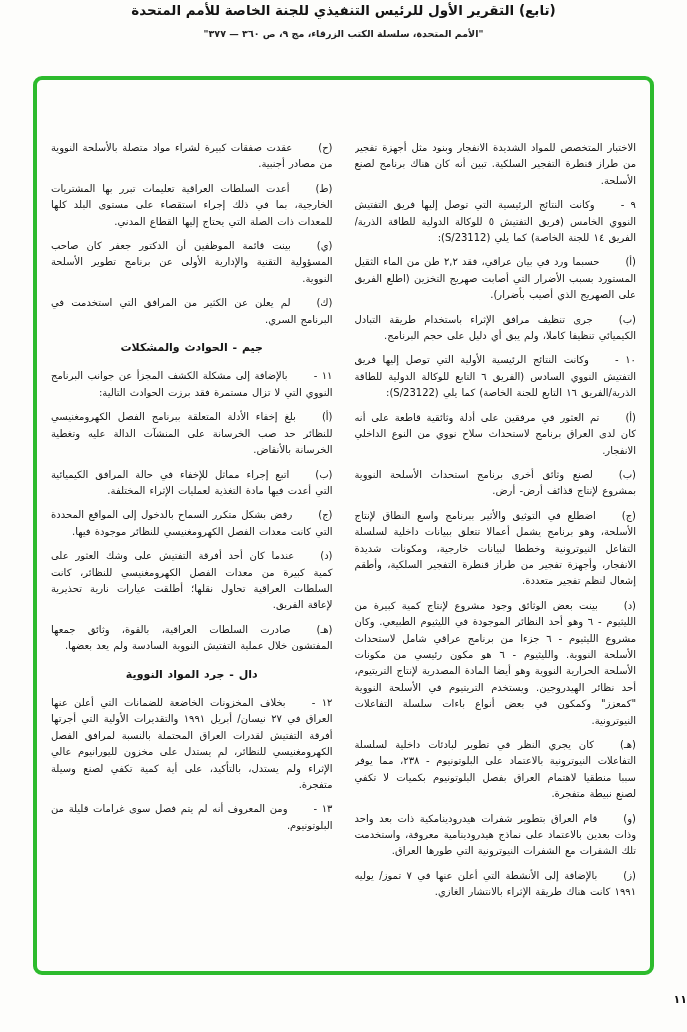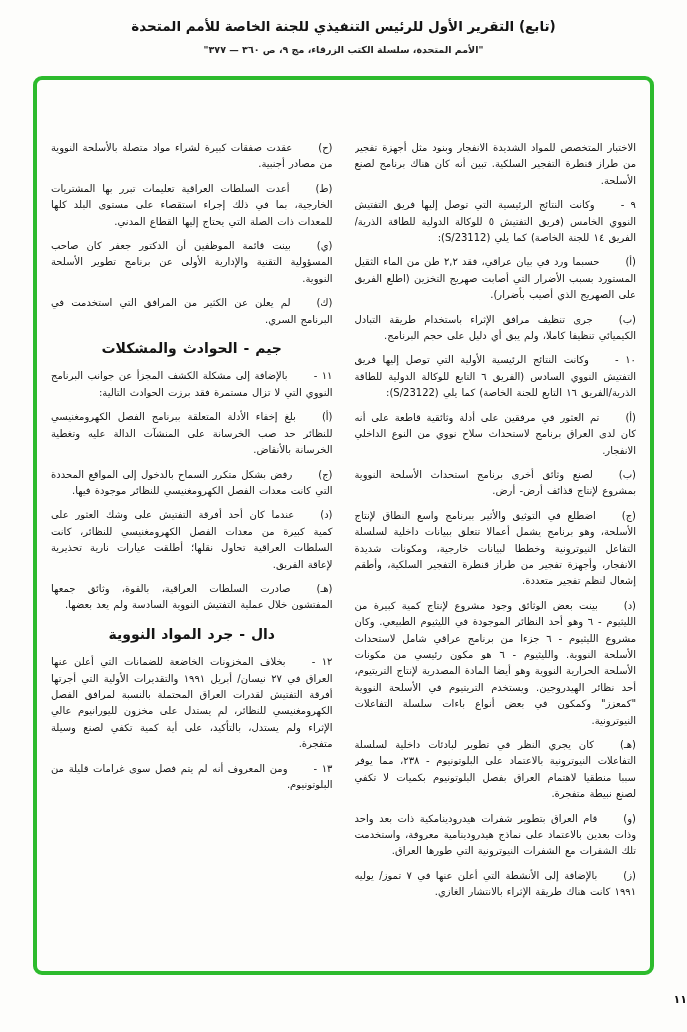--- a/index.html
+++ b/index.html
@@ -6,21 +6,21 @@
   html, body { background: #fdfdfb; }
   body {
     width: 687px; height: 1032px;
     margin: 0 auto;
     font-family: "DejaVu Sans", sans-serif;
     color: #141414;
     direction: rtl;
     position: relative;
     overflow: hidden;
   }
-  .page-header { text-align: center; padding-top: 16px; }
+  .page-header { text-align: center; padding-top: 0; }
   .doc-title {
     font-size: 13.5px; font-weight: bold; line-height: 1.5;
     letter-spacing: 0;
   }
   .doc-subtitle {
     font-size: 9.5px; font-weight: bold; margin-top: 8px; color: #222;
   }
   .green-frame {
     position: absolute;
     left: 33px; right: 33px; top: 76px;
@@ -37,21 +37,21 @@
   .col { flex: 1 1 0; overflow: hidden; margin-top: 44px; }
   .para {
     font-size: 10px;
     line-height: 16.4px;
     text-align: justify;
     margin-bottom: 8px;
     word-spacing: 1px;
   }
   .para .marker { margin-left: 26px; white-space: nowrap; }
   .para.heading {
-    text-align: center; font-weight: bold; font-size: 14px;
+    text-align: center; font-weight: bold; font-size: 11px;
     margin: 12px 0 12px 0;
   }
   .page-number {
     position: absolute; bottom: 26px; left: 0; right: 0;
     text-align: right; font-size: 11px; font-weight: bold;
   }
 </style>
 </head>
 <body>
 
@@ -77,20 +77,21 @@
         <p class="para body"><span class="marker">(ز)</span><span>بالإضافة إلى الأنشطة التي أعلن عنها في ٧ تموز/ يوليه ١٩٩١ كانت هناك طريقة الإثراء بالانتشار الغازي.</span></p>
       </div>
     <div class="col">
         <p class="para body"><span class="marker">(ح)</span><span>عقدت صفقات كبيرة لشراء مواد متصلة بالأسلحة النووية من مصادر أجنبية.</span></p>
         <p class="para body"><span class="marker">(ط)</span><span>أعدت السلطات العراقية تعليمات تبرر بها المشتريات الخارجية، بما في ذلك إجراء استقصاء على مستوى البلد كلها للمعدات ذات الصلة التي يحتاج إليها القطاع المدني.</span></p>
         <p class="para body"><span class="marker">(ي)</span><span>بينت قائمة الموظفين أن الدكتور جعفر كان صاحب المسؤولية التقنية والإدارية الأولى عن برنامج تطوير الأسلحة النووية.</span></p>
         <p class="para body"><span class="marker">(ك)</span><span>لم يعلن عن الكثير من المرافق التي استخدمت في البرنامج السري.</span></p>
         <p class="para heading"><span>جيم - الحوادث والمشكلات</span></p>
         <p class="para body"><span class="marker">١١ -</span><span>بالإضافة إلى مشكلة الكشف المجزأ عن جوانب البرنامج النووي التي لا تزال مستمرة فقد برزت الحوادث التالية:</span></p>
         <p class="para body"><span class="marker">(أ)</span><span>بلغ إخفاء الأدلة المتعلقة ببرنامج الفصل الكهرومغنيسي للنظائر حد صب الخرسانة على المنشآت الدالة عليه وتغطية الخرسانة بالأنقاض.</span></p>
+        <p class="para body"><span class="marker">(ب)</span><span>اتبع إجراء مماثل للإخفاء في حالة المرافق الكيميائية التي أعدت فيها مادة التغذية لعمليات الإثراء المختلفة.</span></p>
         <p class="para body"><span class="marker">(ج)</span><span>رفض بشكل متكرر السماح بالدخول إلى المواقع المحددة التي كانت معدات الفصل الكهرومغنيسي للنظائر موجودة فيها.</span></p>
         <p class="para body"><span class="marker">(د)</span><span>عندما كان أحد أفرقة التفتيش على وشك العثور على كمية كبيرة من معدات الفصل الكهرومغنيسي للنظائر، كانت السلطات العراقية تحاول نقلها؛ أطلقت عيارات نارية تحذيرية لإعاقة الفريق.</span></p>
         <p class="para body"><span class="marker">(هـ)</span><span>صادرت السلطات العراقية، بالقوة، وثائق جمعها المفتشون خلال عملية التفتيش النووية السادسة ولم يعد بعضها.</span></p>
         <p class="para heading"><span>دال - جرد المواد النووية</span></p>
         <p class="para body"><span class="marker">١٢ -</span><span>بخلاف المخزونات الخاضعة للضمانات التي أعلن عنها العراق في ٢٧ نيسان/ أبريل ١٩٩١ والتقديرات الأولية التي أجرتها أفرقة التفتيش لقدرات العراق المحتملة بالنسبة لمرافق الفصل الكهرومغنيسي للنظائر، لم يستدل على مخزون لليورانيوم عالي الإثراء ولم يستدل، بالتأكيد، على أية كمية تكفي لصنع وسيلة متفجرة.</span></p>
         <p class="para body"><span class="marker">١٣ -</span><span>ومن المعروف أنه لم يتم فصل سوى غرامات قليلة من البلوتونيوم.</span></p>
       </div>
   </div>
 </div>
 

